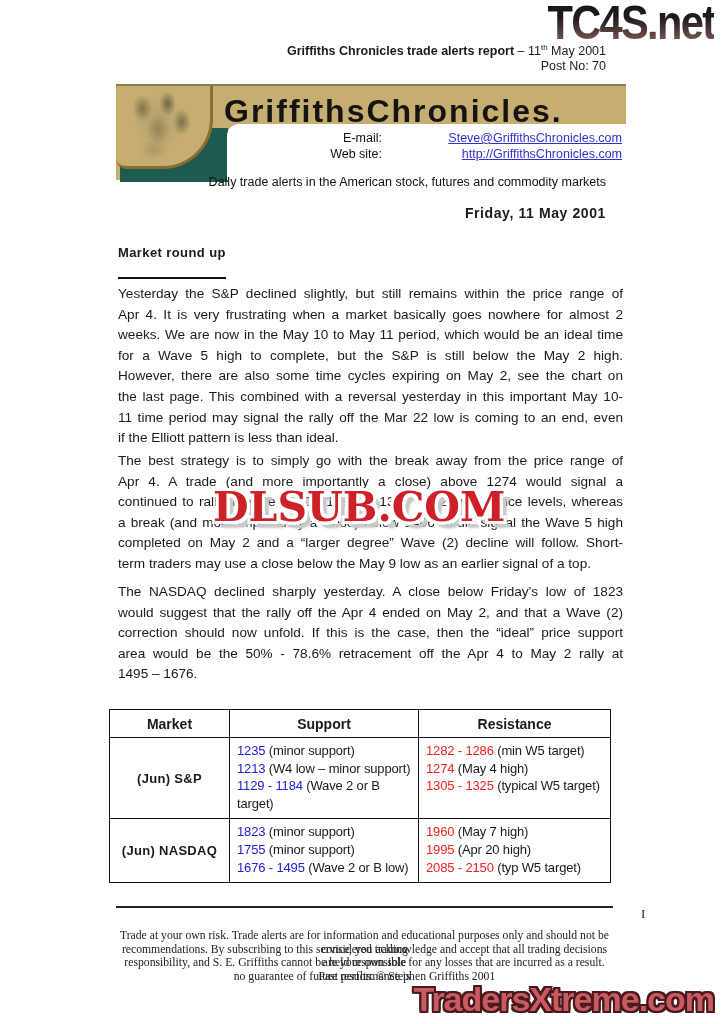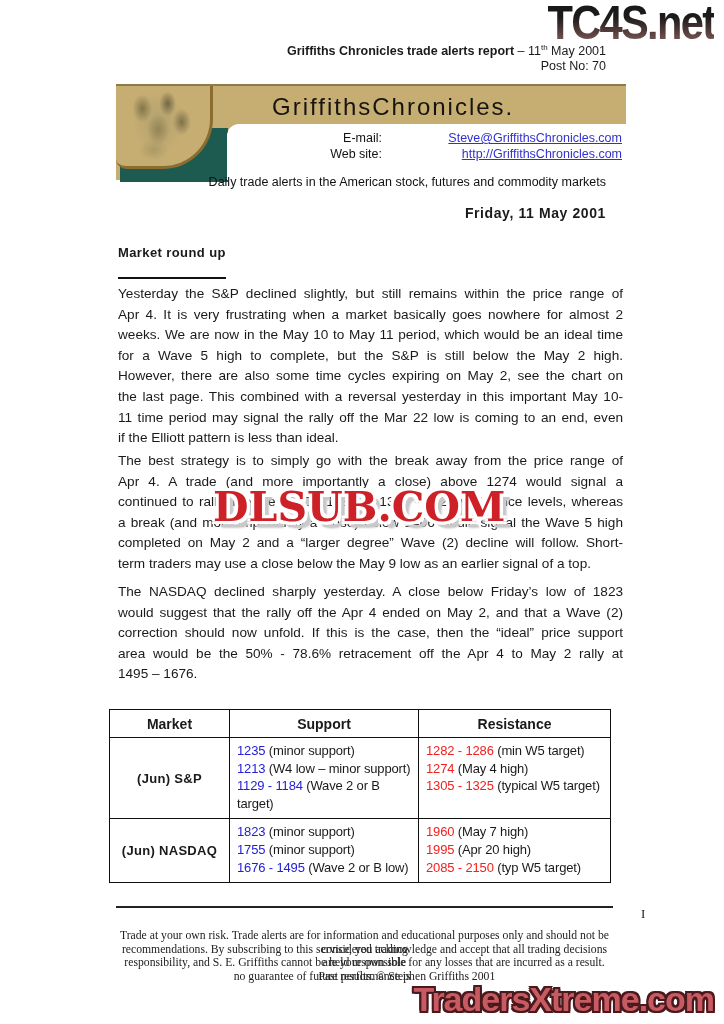--- a/index.html
+++ b/index.html
@@ -32,21 +32,21 @@
       radial-gradient(ellipse 13px 19px at 70% 45%, rgba(95,88,58,.7), rgba(95,88,58,0) 70%),
       radial-gradient(ellipse 20px 14px at 40% 80%, rgba(160,145,95,.7), rgba(160,145,95,0) 75%),
       radial-gradient(ellipse 30px 36px at 45% 45%, rgba(175,160,110,.9), rgba(198,173,114,1) 85%),
       #c6ad72;
     border-bottom-right-radius:50px; border-bottom-left-radius:10px;
     border-bottom:3px solid #8a6d2f; border-right:3px solid #8a6d2f;
   }
   .banner .whitebox { position:absolute; left:111px; top:38px; right:0; bottom:0; background:#ffffff; border-top-left-radius:12px; }
   .banner .brand {
     position:absolute; left:108px; top:7px; z-index:3;
-    font-size:24px; font-weight:normal; letter-spacing:2px; color:#161410;margin-left:48px;
+    font-size:32px; font-weight:bold; letter-spacing:2px; color:#161410;
   }
   .contact { position:absolute; left:111px; top:44px; right:4px; z-index:3;
     display:grid; grid-template-columns:auto 228px; column-gap:12px; justify-content:end;
     font-size:12.5px; line-height:16px; }
   .contact .lbl { justify-self:end; color:#111; }
   .contact a { justify-self:end; color:#3430cf; text-decoration:underline; }
   .tagline { position:absolute; right:110px; top:175px; font-size:12.5px; color:#111; z-index:3; }
 
   
   .dateline { position:absolute; right:110px; top:205px; font-weight:bold; font-size:14px; letter-spacing:.6px; }

